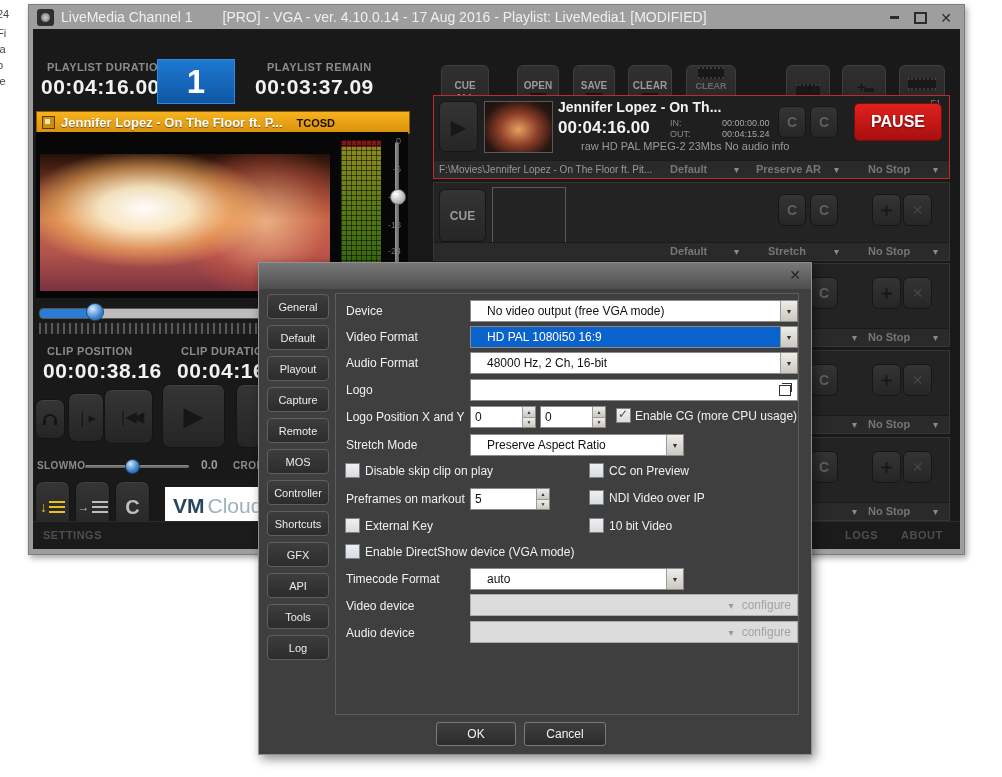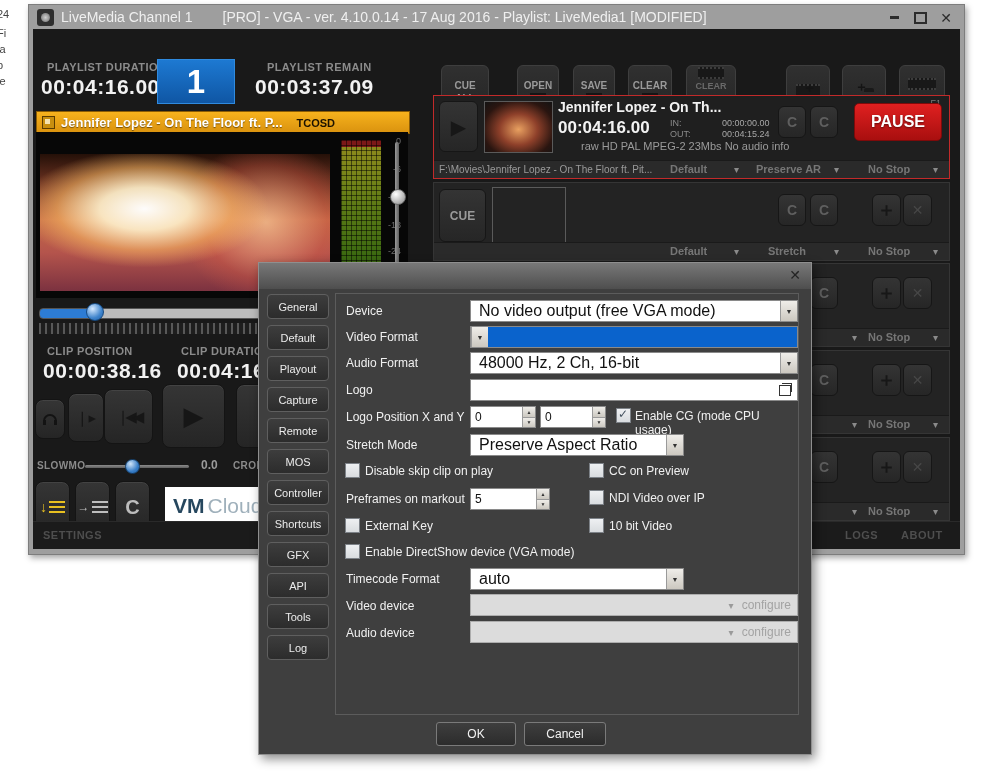--- a/index.html
+++ b/index.html
@@ -121,21 +121,21 @@
   #dlg{position:absolute;left:258px;top:262px;width:552px;height:491px;background:#3f3f3f;
      border:1px solid #8f8f8f;box-shadow:3px 4px 10px rgba(0,0,0,.45);z-index:50;}
   #dlg-title{position:absolute;left:0;top:0;right:0;height:26px;background:linear-gradient(#787878,#4e4e4e);}
   #dlg-close{position:absolute;right:10px;top:4px;color:#242424;font-weight:bold;font-size:14px;cursor:default;}
   .dtab{position:absolute;left:8px;width:60px;height:23px;background:linear-gradient(#3d3d3d,#2c2c2c);
      border:1px solid #5f5f5f;border-radius:4px;color:#ececec;font-size:11px;
      display:flex;align-items:center;justify-content:center;}
   #dlg-panel{position:absolute;left:76px;top:30px;width:462px;height:420px;border:1px solid #5c5c5c;}
   .dlabel{position:absolute;color:#f0f0f0;font-size:12px;}
   .combo{position:absolute;height:20px;background:#fff;border:1px solid #8a8a8a;display:flex;align-items:center;}
-  .combo .val{flex:1;padding-left:8px;font-size:16px;color:#111;white-space:nowrap;overflow:hidden;}
+  .combo .val{flex:1;padding-left:16px;font-size:12px;color:#111;white-space:nowrap;overflow:hidden;}
   .combo .dd{width:16px;align-self:stretch;background:linear-gradient(#efede9,#ccc8c0);border-left:1px solid #9a9a9a;
      display:flex;align-items:center;justify-content:center;}
   .combo .dd::after{content:"▼";font-size:7px;color:#333;}
   .combo.sel{background:#0a63cc;}
   .combo.sel .val{color:#fff;}
   .combo.disabled{background:#dcdcdc;border-color:#adadad;justify-content:flex-end;}
   .combo.disabled .cfg{color:#a3a3a3;font-size:12px;margin-right:6px;}
   .combo.disabled .darr{color:#9a9a9a;font-size:10px;margin-right:8px;}
   .spin{position:absolute;height:20px;background:#fff;border:1px solid #8a8a8a;display:flex;}
   .spin .val{flex:1;padding-left:4px;font-size:12px;color:#111;display:flex;align-items:center;}
@@ -425,20 +425,21 @@
     <div id="dlg-panel">
 
       <span class="dlabel" style="left:10px;top:10px;">Device</span>
       <div class="combo" style="left:134px;top:6px;width:326px;">
         <span class="val">No video output (free VGA mode)</span>
         <span class="dd"></span>
       </div>
 
       <span class="dlabel" style="left:10px;top:36px;">Video Format</span>
       <div class="combo sel" style="left:134px;top:32px;width:326px;">
+        <span class="val">HD PAL 1080i50 16:9</span>
         <span class="dd"></span>
       </div>
 
       <span class="dlabel" style="left:10px;top:62px;">Audio Format</span>
       <div class="combo" style="left:134px;top:58px;width:326px;">
         <span class="val">48000 Hz, 2 Ch, 16-bit</span>
         <span class="dd"></span>
       </div>
 
       <span class="dlabel" style="left:10px;top:89px;">Logo</span>
@@ -456,21 +457,21 @@
           </span>
       </div>
       <div class="spin" style="left:204px;top:112px;width:64px;">
         <span class="val">0</span>
         <span class="btns">
             <span>▲</span>
             <span>▼</span>
           </span>
       </div>
       <span class="cb checked" style="left:280px;top:114px;"></span>
-      <span class="cb-label" style="left:299px;top:115px;">Enable CG (mode CPU usage)</span>
+      <span class="cb-label" style="left:299px;top:115px;">Enable CG (more CPU usage)</span>
 
       <span class="dlabel" style="left:10px;top:144px;">Stretch Mode</span>
       <div class="combo" style="left:134px;top:140px;width:212px;gap:16px;">
         <span class="val">Preserve Aspect Ratio</span>
         <span class="dd"></span>
       </div>
 
       <span class="cb" style="left:9px;top:169px;"></span>
       <span class="cb-label" style="left:29px;top:170px;">Disable skip clip on play</span>
       <span class="cb" style="left:253px;top:169px;"></span>

